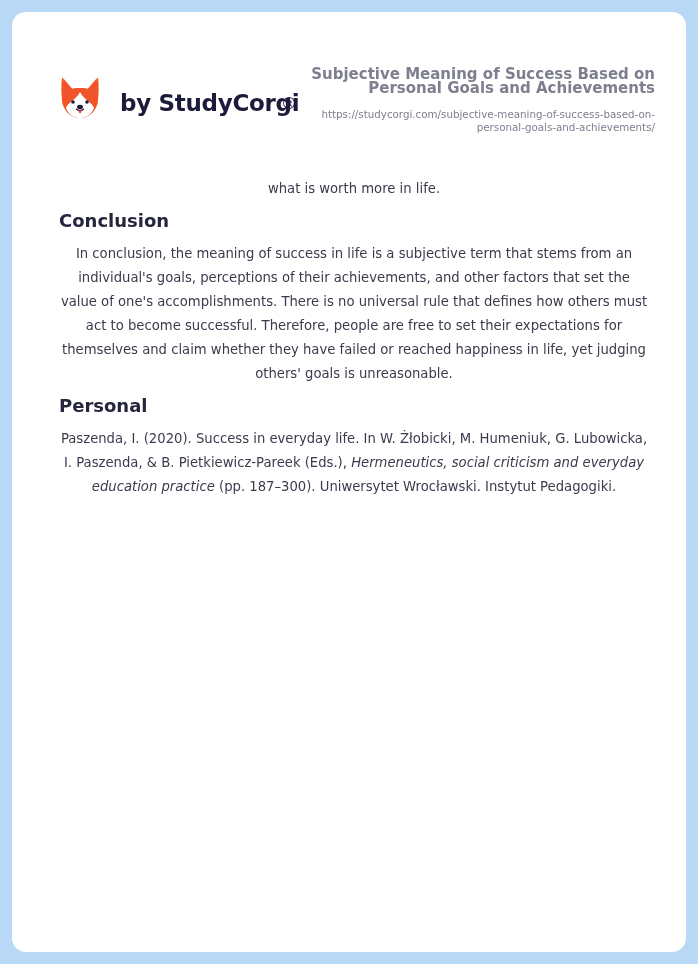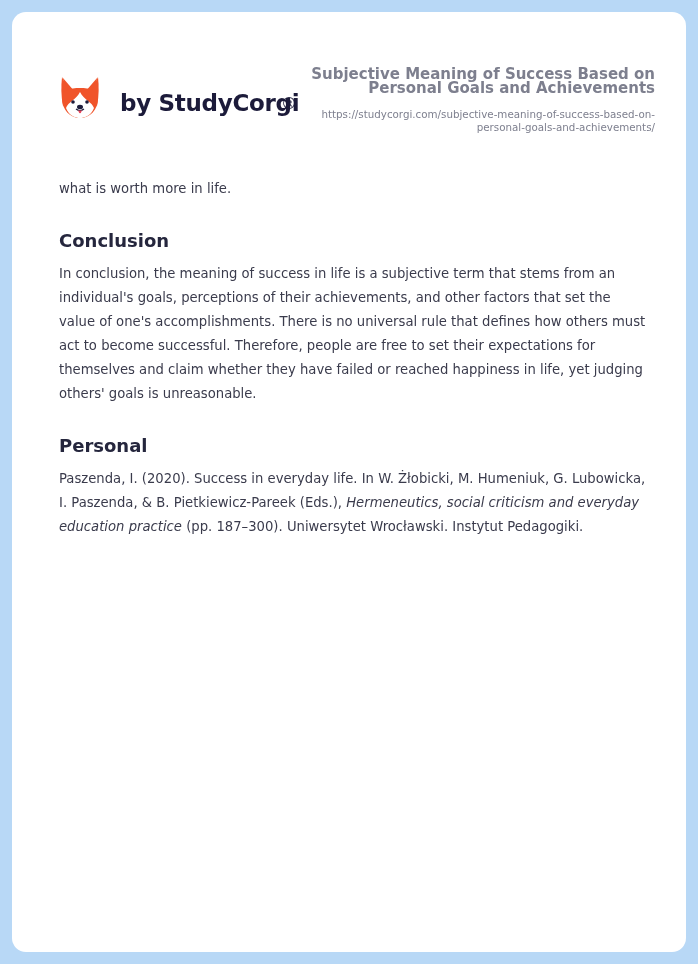--- a/index.html
+++ b/index.html
@@ -66,23 +66,23 @@
     }
     .content {
       position: absolute;
       left: 47px; top: 165px;
       width: 590px;
       color: #3a3b4c;
       font-family: "DejaVu Sans", sans-serif;
       font-size: 13.2px;
       line-height: 24px;
     }
-    .content p { margin: 0; }
+    .content p { margin: 0; text-align: center; }
     .content h2 {
-      margin: 28px 0 9px 0;
+      margin: 8px 0 9px 0;
       font-family: "DejaVu Sans", sans-serif;
       font-weight: bold;
       font-size: 18px;
       line-height: 24px;
       color: #25263d;
     }
     .content em { font-style: italic; }
   </style>
 </head>
 <body>

